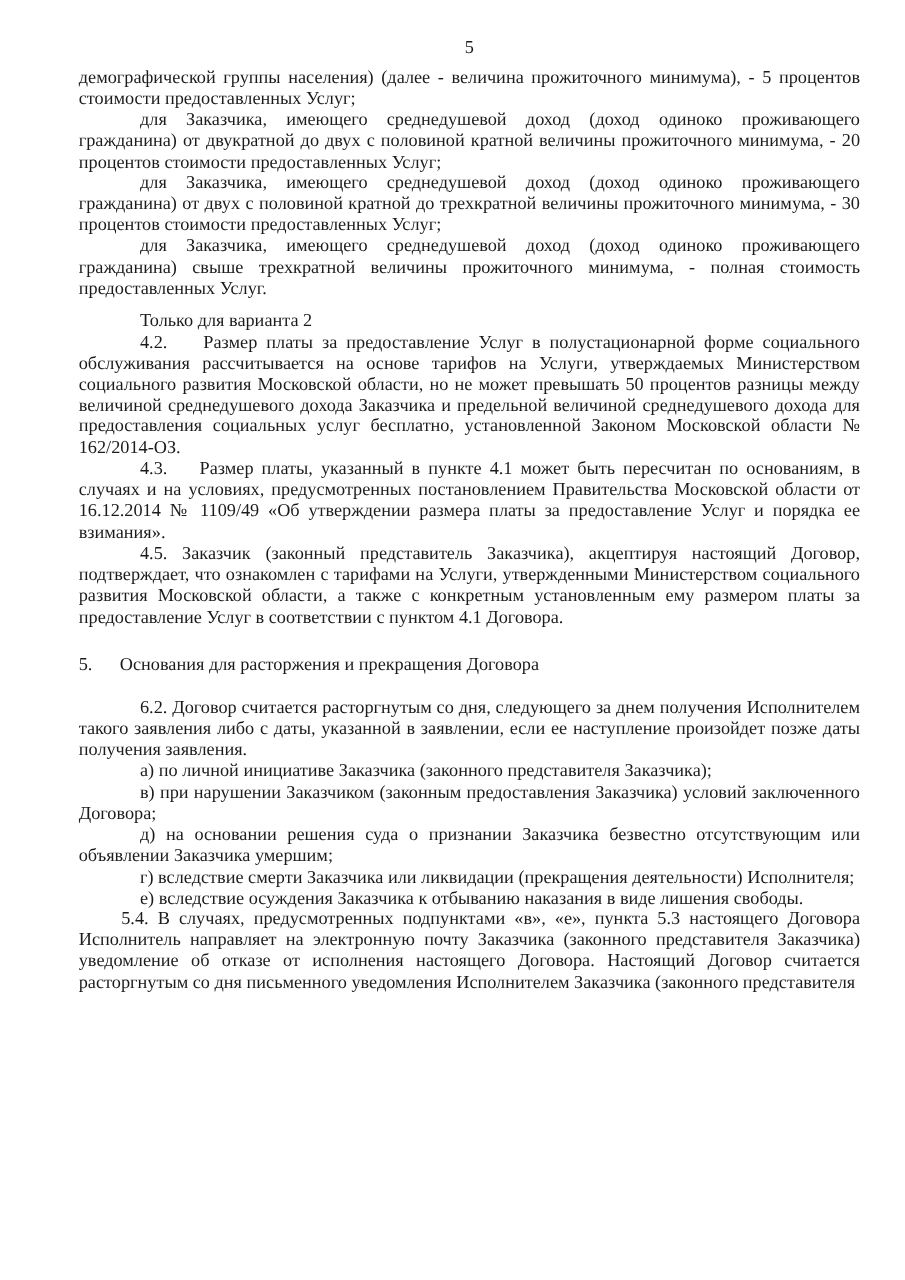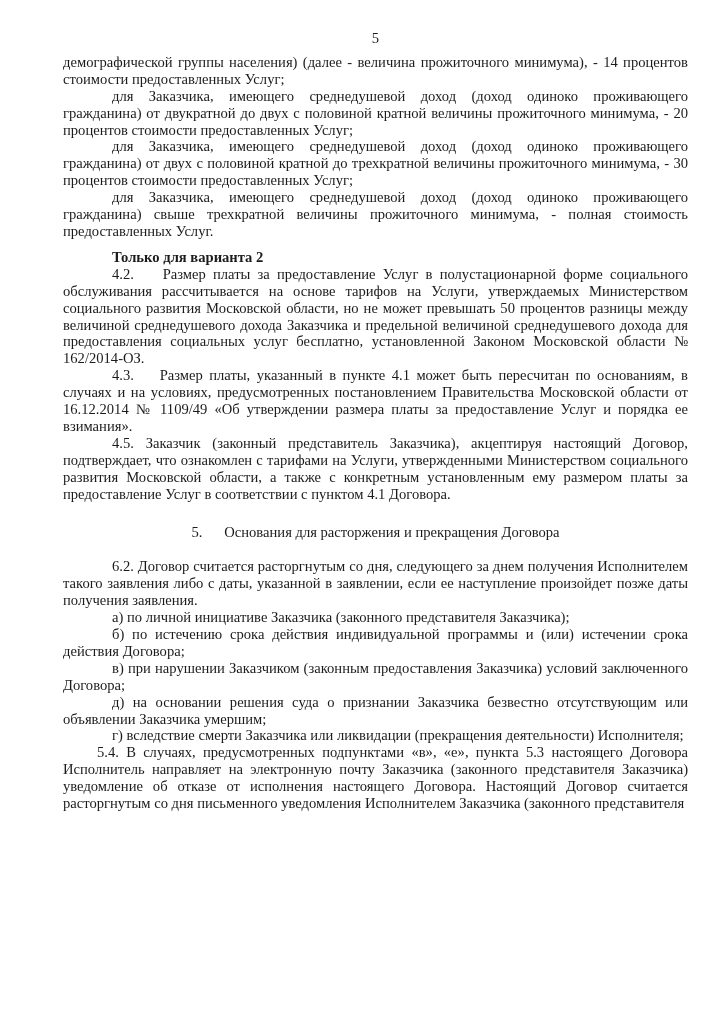--- a/index.html
+++ b/index.html
@@ -24,36 +24,35 @@
   .page-number {
     text-align: center;
     margin: 0 0 7px 0;
   }
   p {
     margin: 0;
     text-align: justify;
   }
   .ind { text-indent: 49px; }
   .ind-sm { text-indent: 34px; }
-  .bold { font-weight: bold; }
+  .bold { font-weight: normal; }
   .gap-top { margin-top: 9px; }
   .sect {
-    text-align: center;
     text-indent: 0;
     margin: 22px 0 17px 0;
   }
 </style>
 </head>
 <body>
 
 <div class="page">
 
   <div class="page-number">5</div>
 
-  <p class="">демографической группы населения) (далее - величина прожиточного минимума), - 14 процентов стоимости предоставленных Услуг;</p>
+  <p class="">демографической группы населения) (далее - величина прожиточного минимума), - 5 процентов стоимости предоставленных Услуг;</p>
 
   <p class="ind">для Заказчика, имеющего среднедушевой доход (доход одиноко проживающего гражданина) от двукратной до двух с половиной кратной величины прожиточного минимума, - 20 процентов стоимости предоставленных Услуг;</p>
 
   <p class="ind">для Заказчика, имеющего среднедушевой доход (доход одиноко проживающего гражданина) от двух с половиной кратной до трехкратной величины прожиточного минимума, - 30 процентов стоимости предоставленных Услуг;</p>
 
   <p class="ind">для Заказчика, имеющего среднедушевой доход (доход одиноко проживающего гражданина) свыше трехкратной величины прожиточного минимума, - полная стоимость предоставленных Услуг.</p>
 
   <p class="ind bold gap-top">Только для варианта 2</p>
 
   <p class="ind">4.2.&nbsp;&nbsp;&nbsp;&nbsp;Размер платы за предоставление Услуг в полустационарной форме социального обслуживания рассчитывается на основе тарифов на Услуги, утверждаемых Министерством социального развития Московской области, но не может превышать 50 процентов разницы между величиной среднедушевого дохода Заказчика и предельной величиной среднедушевого дохода для предоставления социальных услуг бесплатно, установленной Законом Московской области № 162/2014-ОЗ.</p>
@@ -64,24 +63,24 @@
   <p class="ind">4.5. Заказчик (законный представитель Заказчика), акцептируя настоящий Договор, подтверждает, что ознакомлен с тарифами на Услуги, утвержденными Министерством социального развития Московской области, а также с конкретным установленным ему размером платы за предоставление Услуг в соответствии с пунктом 4.1 Договора.</p>
 
   <p class="sect">5.&nbsp;&nbsp;&nbsp;&nbsp;&nbsp;&nbsp;Основания для расторжения и прекращения Договора</p>
 
 
   <p class="ind">6.2. Договор считается расторгнутым со дня, следующего за днем получения Исполнителем такого заявления либо с даты, указанной в заявлении, если ее наступление произойдет позже даты получения заявления.</p>
 
 
   <p class="ind">а) по личной инициативе Заказчика (законного представителя Заказчика);</p>
 
-  <p class="ind">б) по истечению срока действия индивидуальной программы и (или) истечении срока действия Договора;</p>
 
   <p class="ind">в) при нарушении Заказчиком (законным предоставления Заказчика) условий заключенного Договора;</p>
 
   <p class="ind">д) на основании решения суда о признании Заказчика безвестно отсутствующим или объявлении Заказчика умершим;</p>
 
   <p class="ind">г) вследствие смерти Заказчика или ликвидации (прекращения деятельности) Исполнителя;</p>
 
+  <p class="ind">е) вследствие осуждения Заказчика к отбыванию наказания в виде лишения свободы.</p>
 
   <p class="ind-sm">5.4. В случаях, предусмотренных подпунктами «в», «е», пункта 5.3 настоящего Договора Исполнитель направляет на электронную почту Заказчика (законного представителя Заказчика) уведомление об отказе от исполнения настоящего Договора. Настоящий Договор считается расторгнутым со дня письменного уведомления Исполнителем Заказчика (законного представителя</p>
 
 </div>
 
 </body></html>

